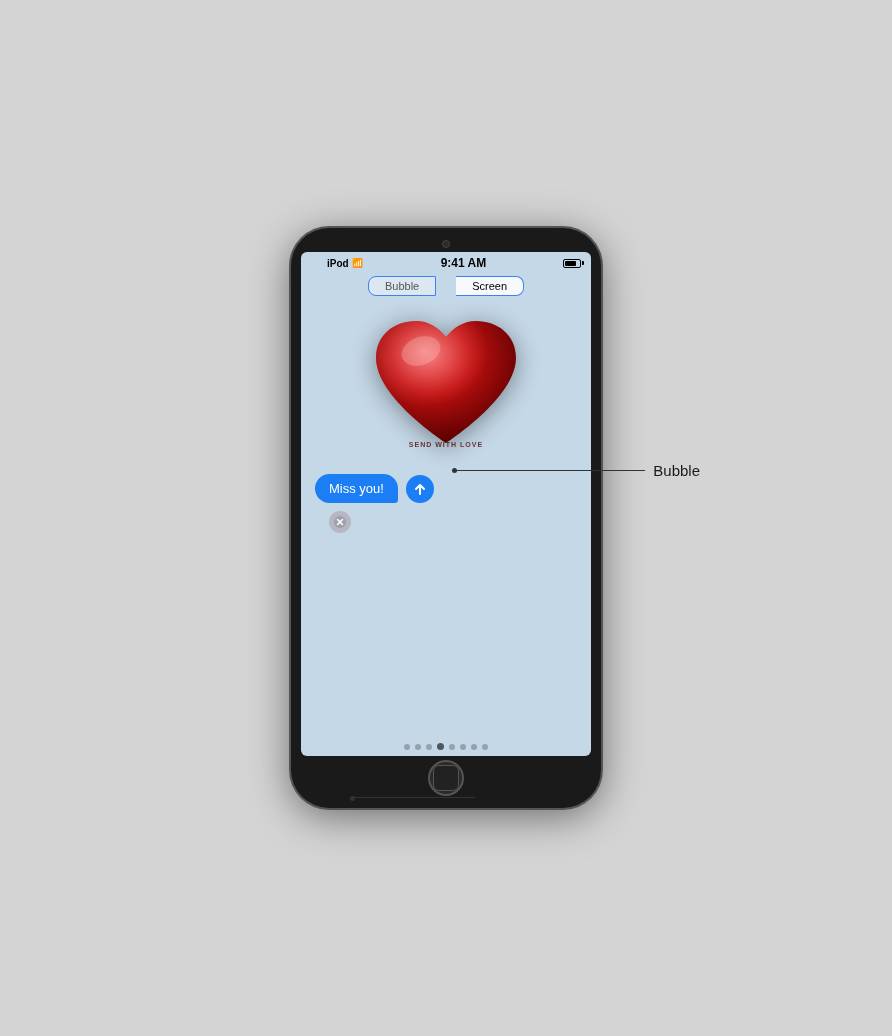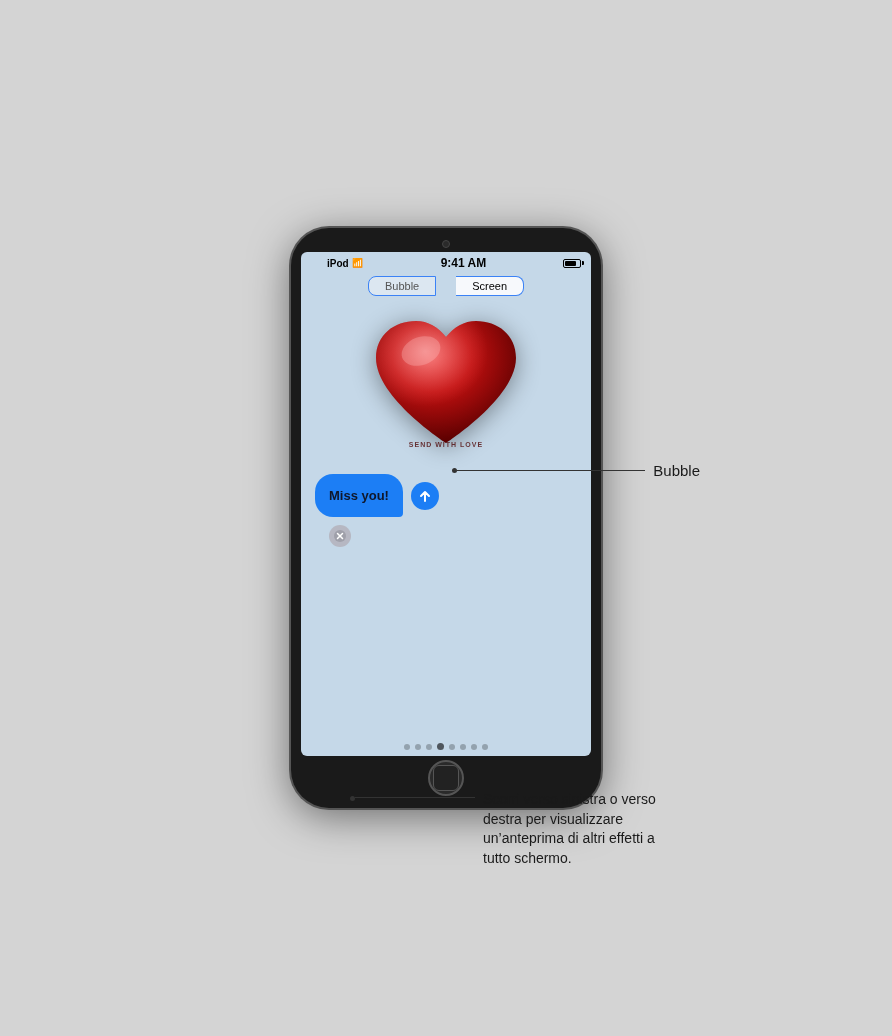--- a/index.html
+++ b/index.html
@@ -177,25 +177,25 @@
       display: flex;
       align-items: center;
       gap: 8px;
       padding: 6px 14px;
       width: 100%;
       flex-shrink: 0;
     }
 
     .message-bubble {
       background: #1c7ef5;
-      color: #0f172a;
+      color: #ffffff;
       border-radius: 18px 18px 4px 18px;
-      padding: 14px 14px;
+      padding: 7px 14px;
       font-size: 13px;
-      font-weight: 700;
+      font-weight: 400;
       flex-shrink: 0;
     }
 
     .send-button {
       width: 28px;
       height: 28px;
       border-radius: 50%;
       background: #1c7ef5;
       display: flex;
       align-items: center;
@@ -424,18 +424,17 @@
 
     <div class="annotation" style="top: 462px; left: 452px; width: 248px;">
       <div class="annotation-dot"></div>
       <div class="annotation-line" style="flex: 1;"></div>
       <span class="annotation-label">Bubble</span>
     </div>
 
     <div class="annotation" style="top: 790px; left: 350px; width: 510px; align-items: flex-start;">
       <div class="annotation-dot" style="margin-top: 6px;"></div>
       <div class="annotation-line" style="width: 120px; margin-top: 7px; flex-shrink: 0;"></div>
-      <span class="annotation-multiline">Scorri verso sinistra o verso destra per visualizzare un’anteprima di altri effetti a tutto schermo.</span>
     </div>
 
   </div>
 
 </div>
 
 </body></html>

